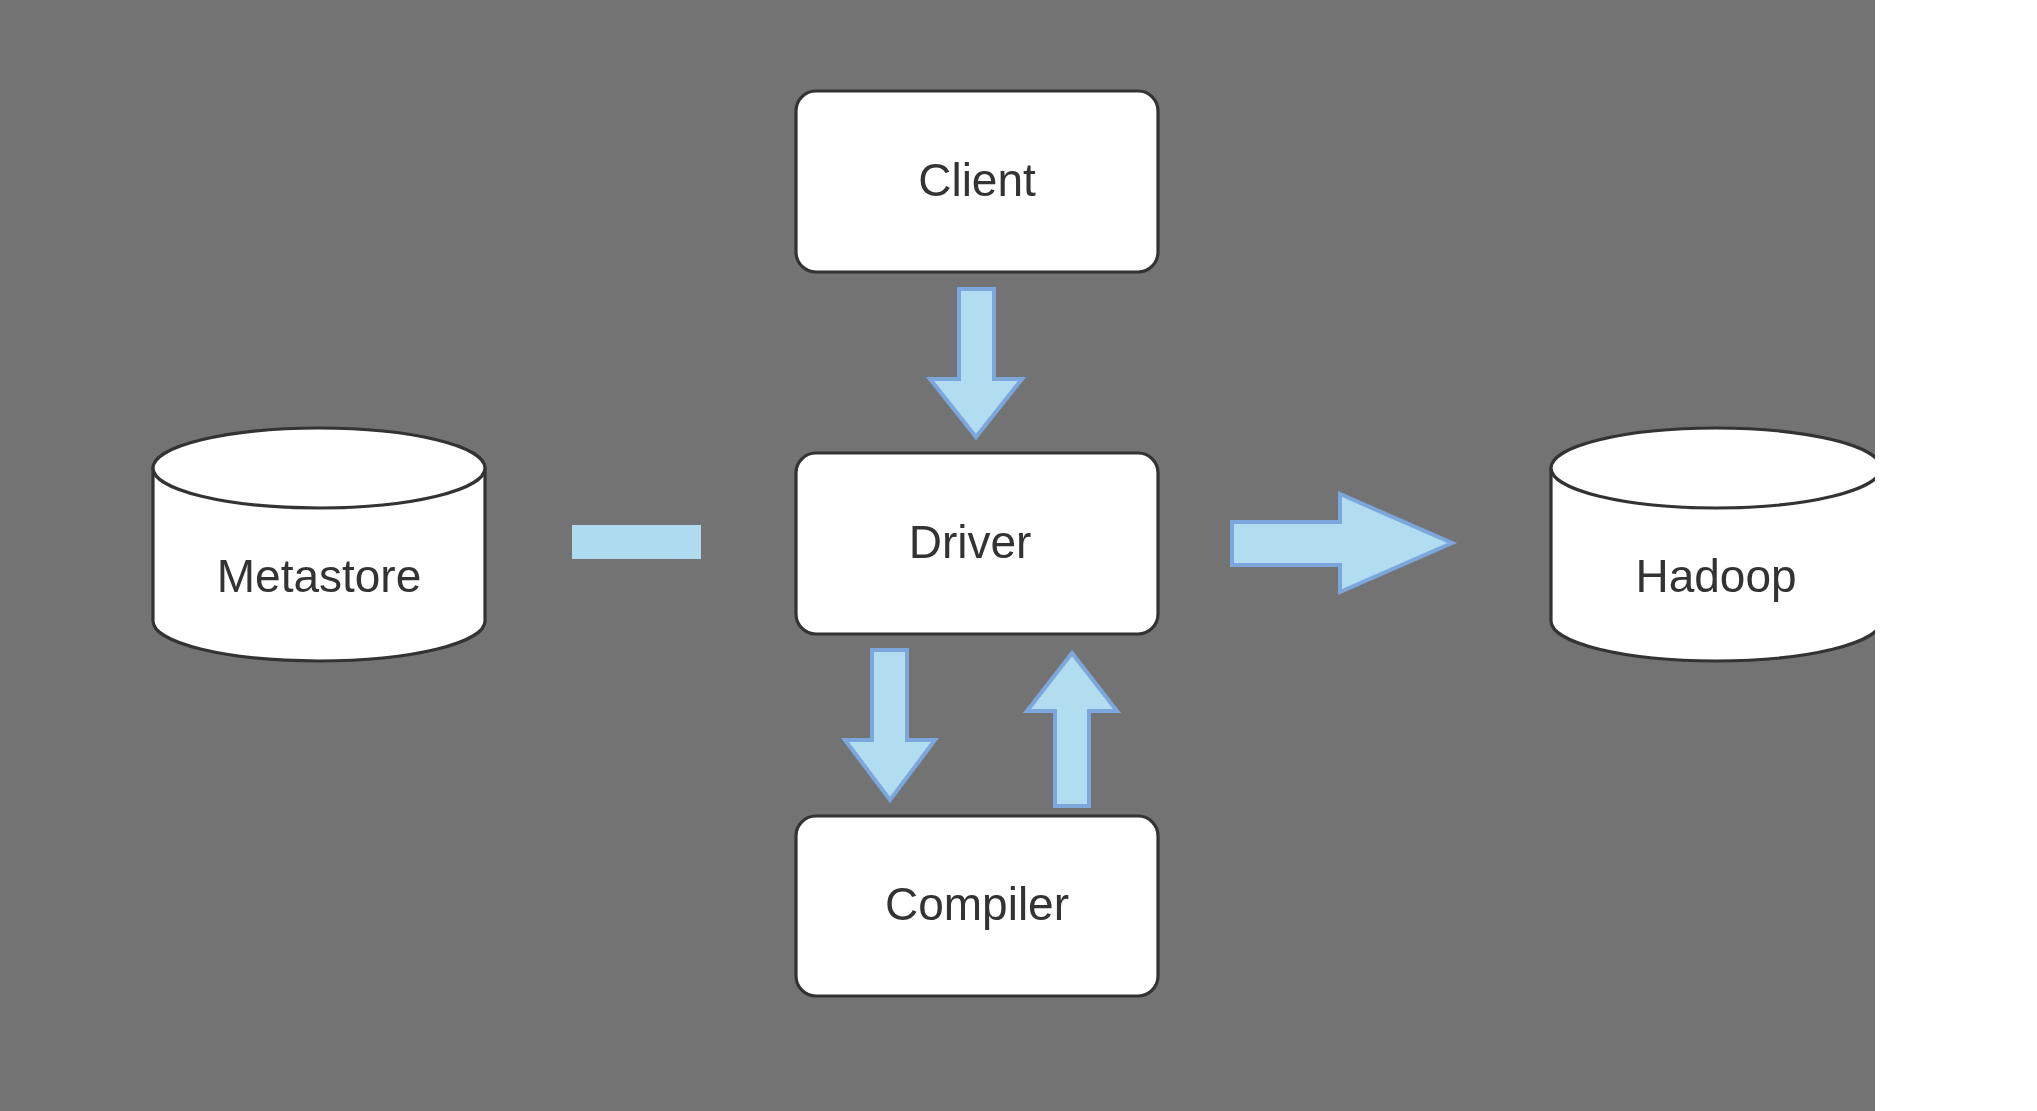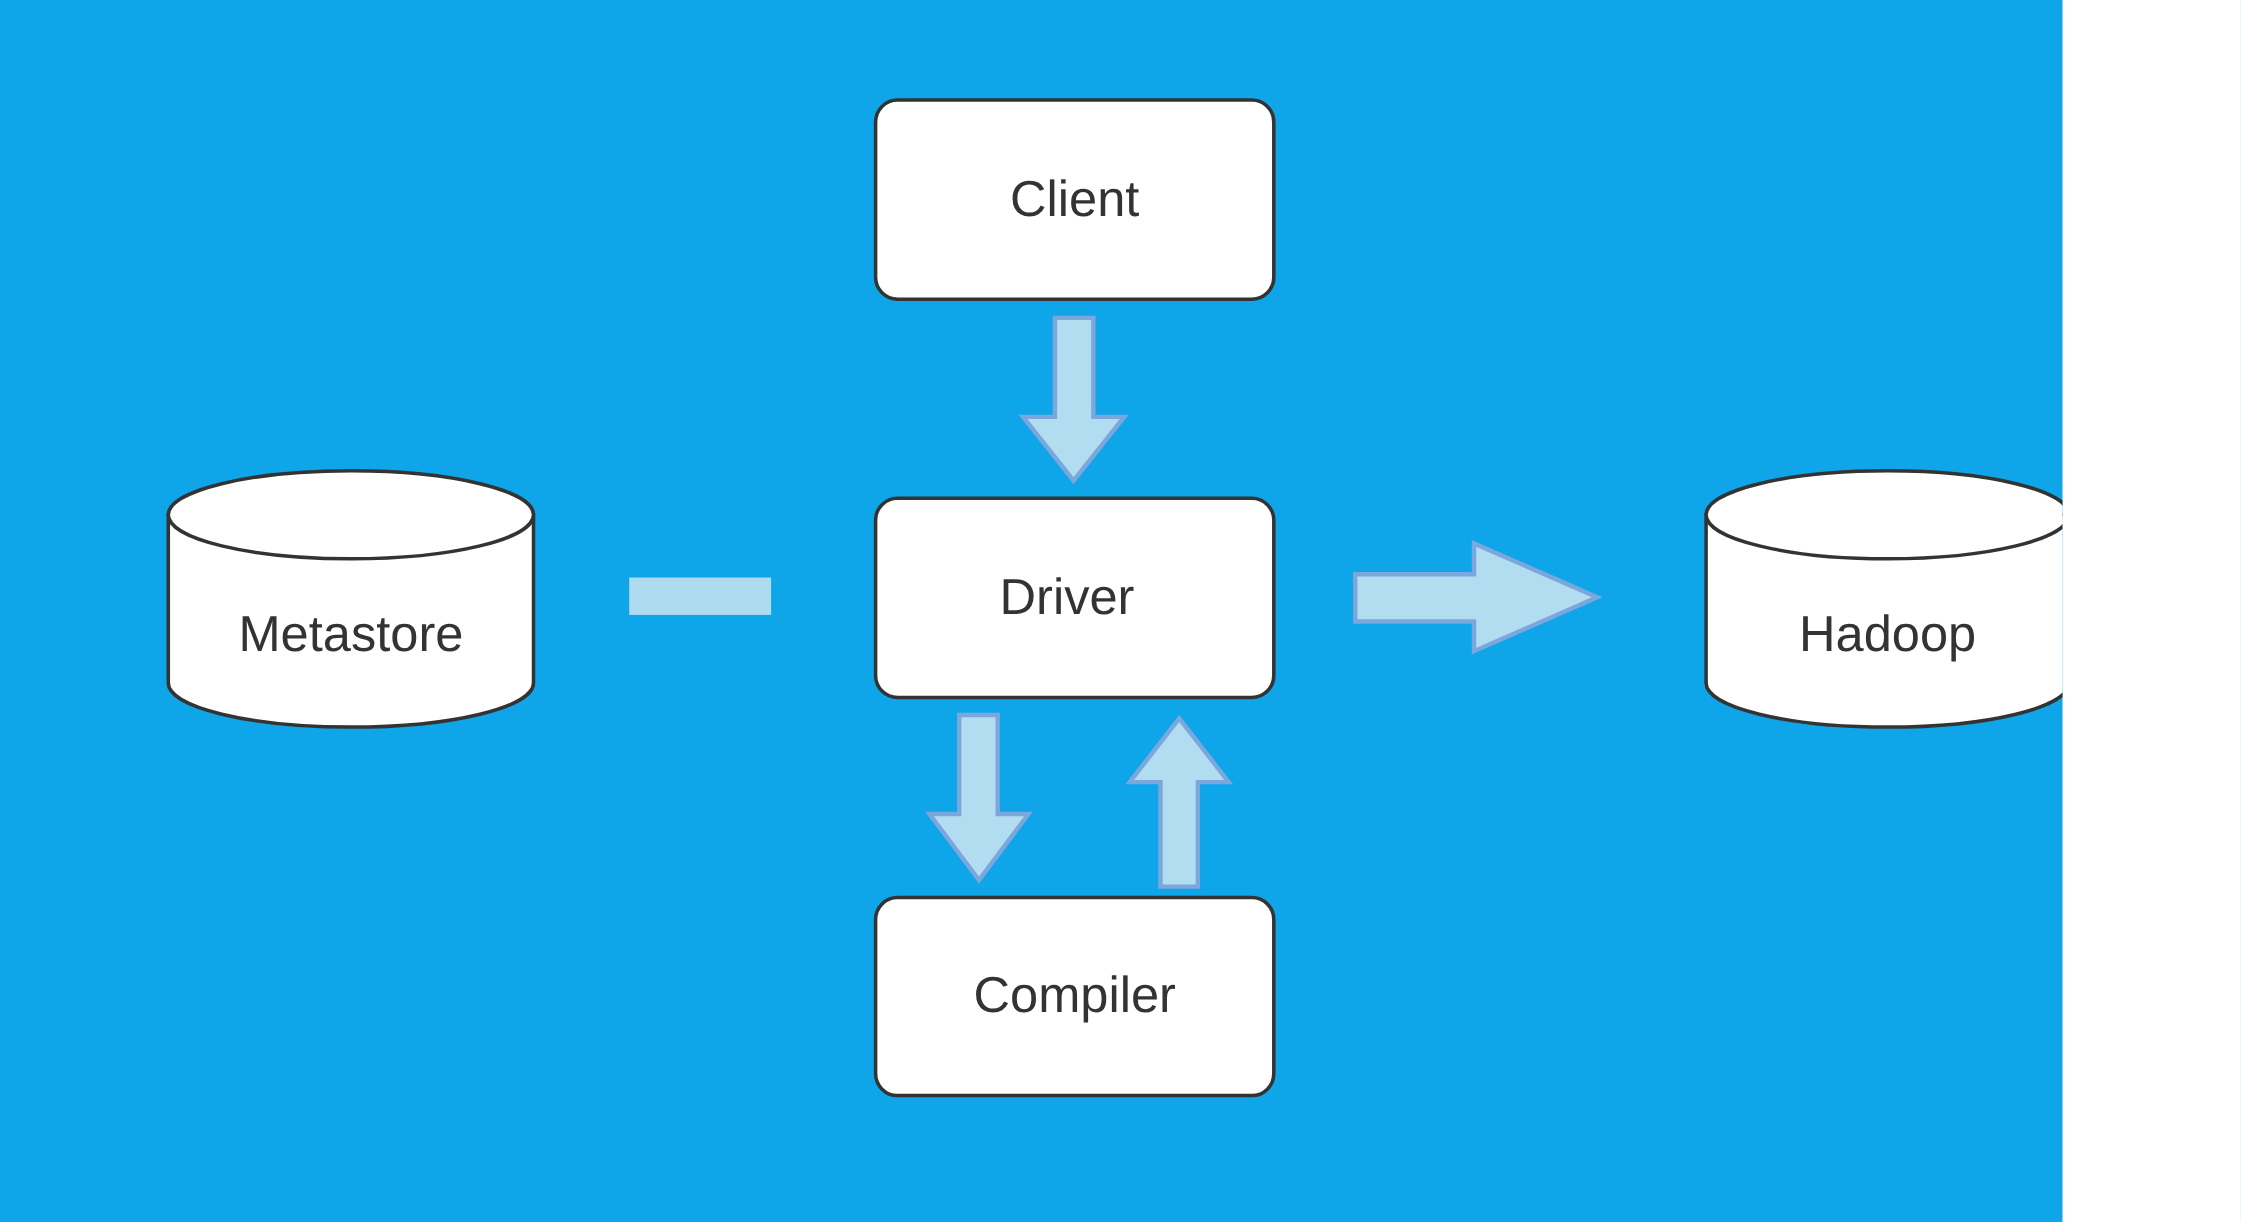--- a/index.html
+++ b/index.html
@@ -8,21 +8,21 @@
     padding: 0;
     background: #ffffff;
   }
   body {
     font-family: "Liberation Sans", sans-serif;
   }
   #canvas {
     position: relative;
     width: 1875px;
     height: 1111px;
-    background: #0ea5e9;
+    background: #737373;
     overflow: hidden;
   }
   #diagram-svg {
     position: absolute;
     top: 0;
     left: 0;
     width: 2037px;
     height: 1111px;
   }
   .node-box {

